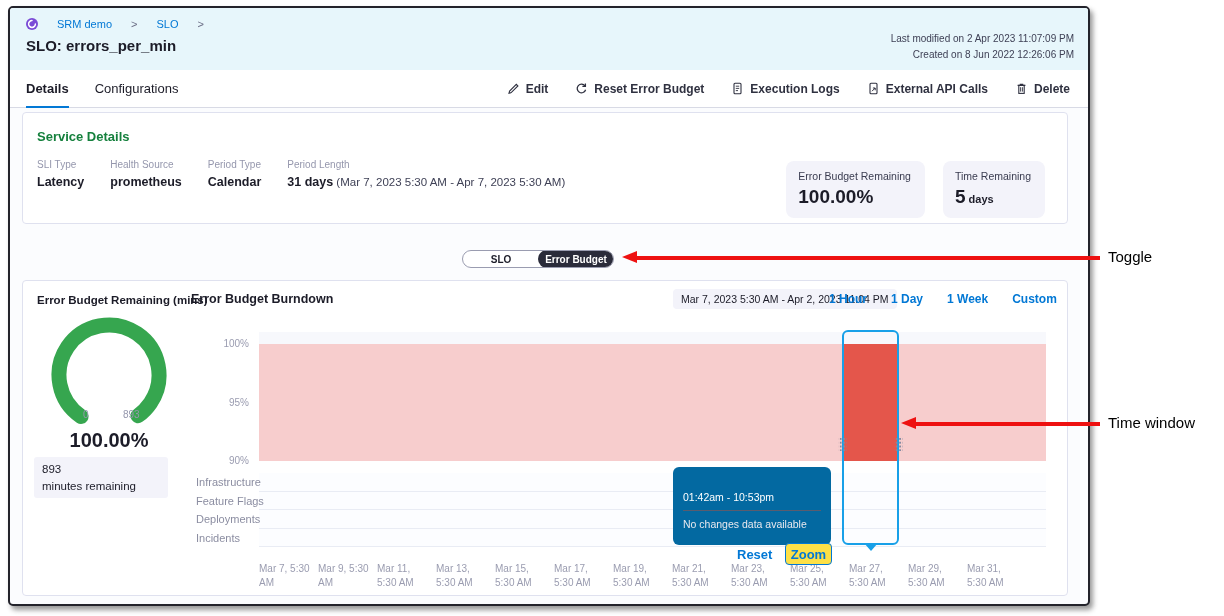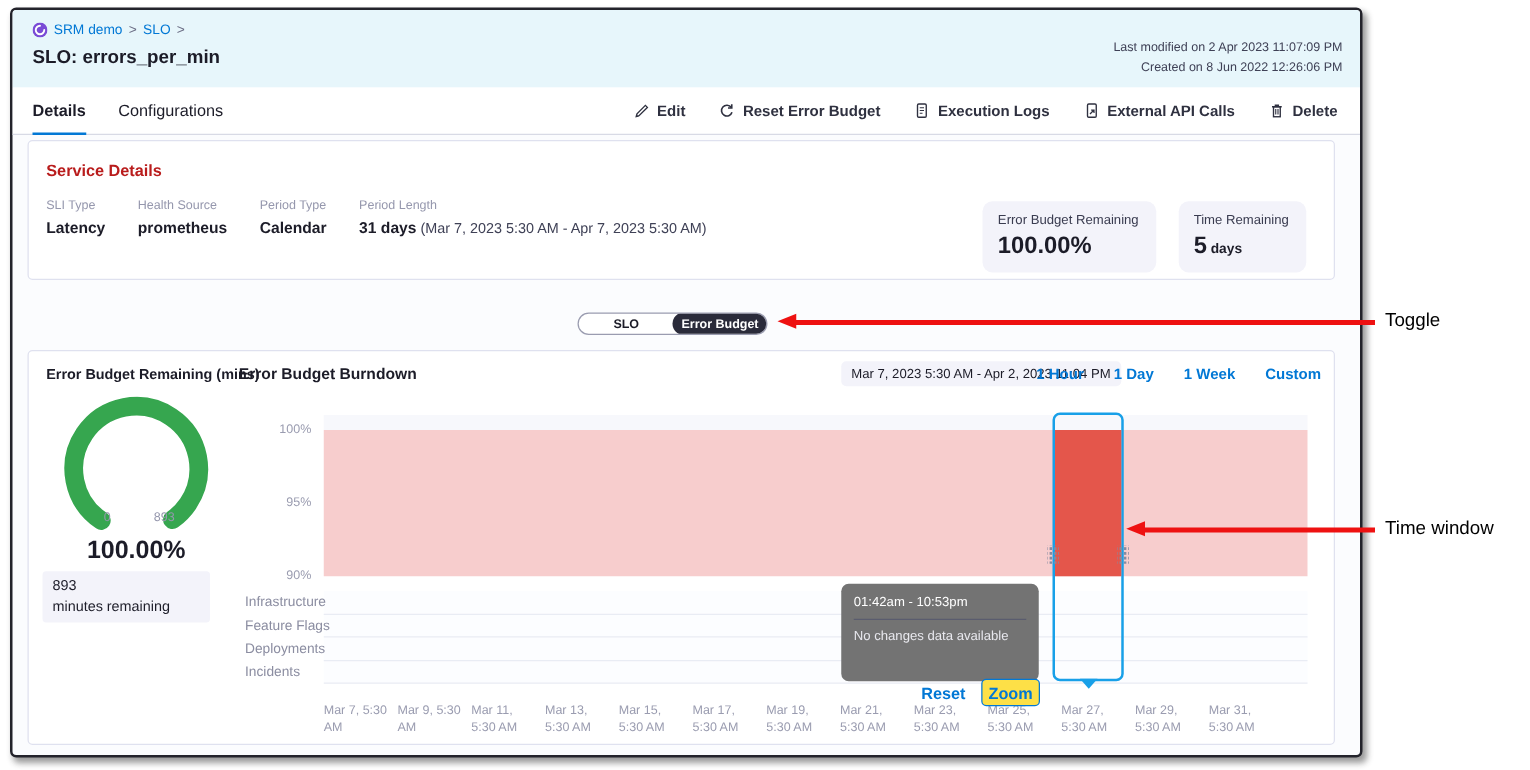--- a/index.html
+++ b/index.html
@@ -4,40 +4,40 @@
 <style>
   * { margin:0; padding:0; box-sizing:border-box; }
   html,body { width:1224px; height:616px; background:#ffffff; font-family:"Liberation Sans", sans-serif; overflow:hidden; position:relative; }
 
   
   .frame { position:absolute; left:8px; top:6px; width:1082px; height:600px; background:#fbfcfe;
            border:2px solid #23232b; border-radius:5px; box-shadow:3px 4px 5px rgba(30,30,30,.45); overflow:hidden; }
 
   
   .hdr { position:absolute; left:0; top:0; right:0; height:62px; background:#e7f6fb; padding:10px 14px 0 16px; }
-  .crumbs { display:flex; align-items:center; gap:5px; font-size:11px; }
+  .crumbs { display:flex; align-items:center; gap:19px; font-size:11px; }
   .crumb-link { color:#0278d5; cursor:pointer; }
   .crumb-sep { color:#6b6d85; }
   .page-title { margin-top:7px; font-size:15px; font-weight:bold; color:#1c1c28; }
   .hdr-dates { position:absolute; right:14px; bottom:8px; text-align:right; font-size:10px; color:#3f4156; line-height:1.55; }
 
   
   .tabsbar { position:absolute; left:0; top:62px; right:0; height:38px; background:#fff; border-bottom:1px solid #d8dae5;
              display:flex; align-items:center; padding:0 18px 0 16px; }
   .tab { position:relative; height:38px; display:flex; align-items:center; font-size:13px; color:#1c1c28; margin-right:26px; cursor:pointer; }
   .tab.active { font-weight:bold; }
   .tab.active::after { content:""; position:absolute; left:0; right:0; bottom:0; height:2px; background:#0278d5; }
   .toolbar { margin-left:auto; display:flex; align-items:center; gap:27px; }
   .tb-item { display:flex; align-items:center; gap:6px; font-size:12px; font-weight:600; color:#2f3140; cursor:pointer; white-space:nowrap; }
   .tb-item svg { flex:0 0 auto; }
 
   
   .svc-card { position:absolute; left:12px; top:104px; width:1046px; height:112px; background:#fff;
               border:1px solid #dfe1ef; border-radius:4px; padding:16px 18px 0 14px; }
-  .svc-title { font-size:13px; font-weight:bold; color:#b91c1c; }
+  .svc-title { font-size:13px; font-weight:bold; color:#15803d; }
   .svc-fields { display:flex; gap:26px; margin-top:15px; }
   .fld-label { font-size:10px; color:#9597ad; margin-bottom:5px; white-space:nowrap; }
   .fld-value { font-size:12.5px; font-weight:bold; color:#1c1c28; white-space:nowrap; }
   .fld-link { color:#0278d5; cursor:pointer; }
   .fld-detail { font-weight:normal; color:#3f4156; font-size:11.5px; }
   .svc-stats { position:absolute; right:22px; top:48px; display:flex; gap:18px; }
   .stat-box { background:#f3f3fa; border-radius:8px; padding:9px 14px 10px 12px; min-width:102px; }
   .stat-label { font-size:10.5px; color:#3a3c50; margin-bottom:4px; white-space:nowrap; }
   .stat-value { font-size:19px; font-weight:bold; color:#1c1c28; }
   .stat-unit { font-size:11px; font-weight:bold; }
@@ -84,21 +84,21 @@
   
   .sel-win { position:absolute; left:819px; top:49px; width:57px; height:215px; border:2px solid #18a0e8; border-radius:6px; background:transparent; z-index:6; }
   .sel-fill { position:absolute; left:0; right:0; top:12px; height:117px; background:#e4564b; }
   .handle { position:absolute; width:9px; height:15px; top:104px;
             background-image:radial-gradient(#858aa0 1px, transparent 1.2px); background-size:3.4px 3.8px; background-position:1px 1px; }
   .handle.l { left:-6px; } .handle.r { right:-6px; }
   .sel-ptr { position:absolute; left:50%; margin-left:-7px; top:100%; width:0; height:0;
              border-left:7px solid transparent; border-right:7px solid transparent; border-top:8px solid #18a0e8; }
 
   
-  .tip { position:absolute; left:650px; top:186px; width:158px; height:78px; background:#737373; border-radius:6px; padding:9px 10px; z-index:5; }
+  .tip { position:absolute; left:650px; top:186px; width:158px; height:78px; background:#0369a1; border-radius:6px; padding:24px 10px; z-index:5; }
   .tip-time { font-size:10.5px; color:#ffffff; }
   .tip-hr { border:none; border-top:1px solid #5a5c6e; margin:7px 0; }
   .tip-msg { font-size:10.5px; color:#e8e8ee; }
 
   
   .bd-reset { position:absolute; left:714px; top:266px; font-size:13px; font-weight:bold; color:#0278d5; cursor:pointer; z-index:7; }
   .bd-zoom { position:absolute; left:762px; top:262px; width:47px; height:22px; background:#fde047; border:1.5px solid #0278d5; border-radius:4px;
              display:flex; align-items:center; justify-content:center; font-size:13px; font-weight:bold; color:#0278d5; cursor:pointer; z-index:7; }
 
   

